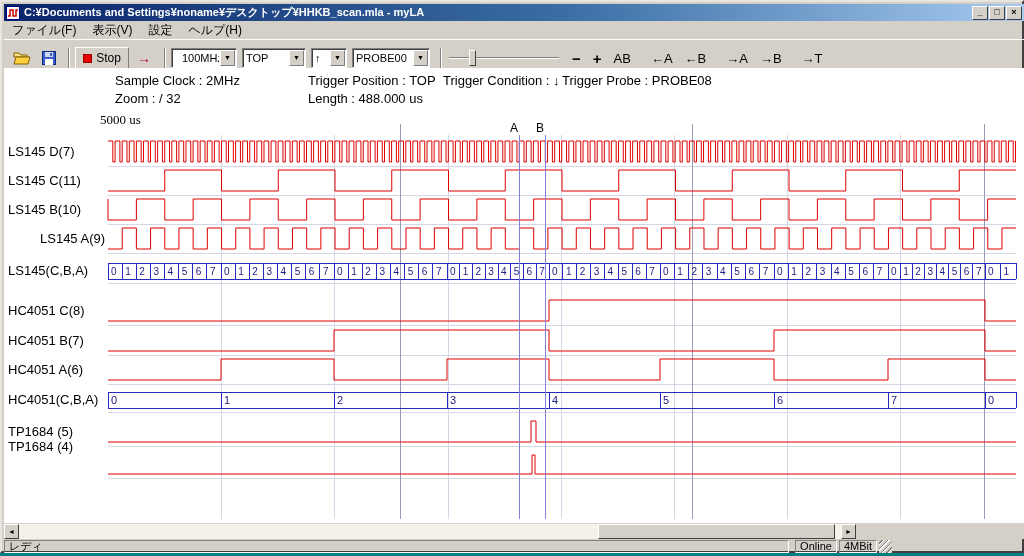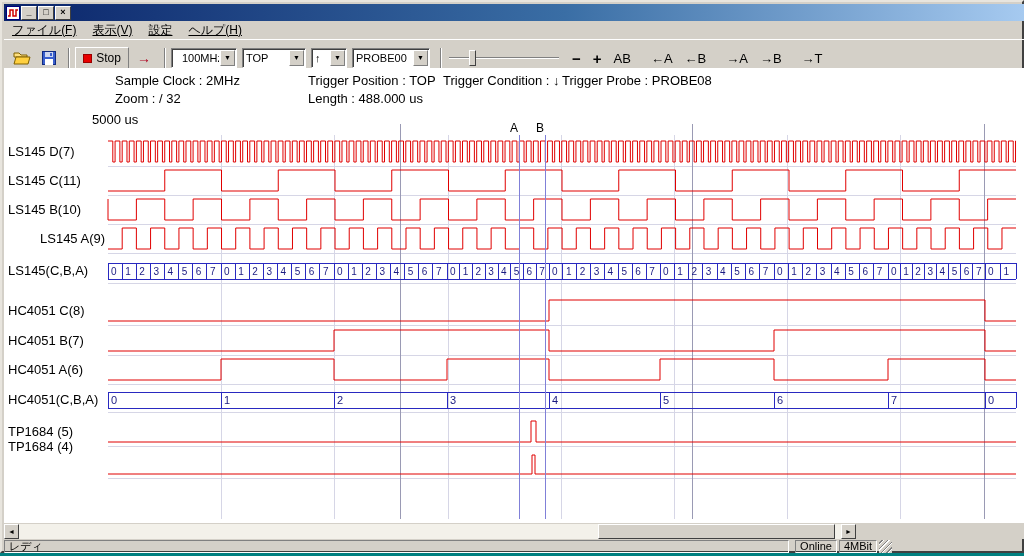--- a/index.html
+++ b/index.html
@@ -12,21 +12,21 @@
   .titlebar{position:absolute;left:2px;top:2px;width:1020px;height:17px;
             background:linear-gradient(90deg,#0a246a,#3a6ea5 55%,#a6caf0);
             display:flex;align-items:center;padding:0 2px;}
   .title-text{color:#fff;font-size:11px;font-weight:bold;margin-left:4px;white-space:nowrap;
               overflow:hidden;flex:1;}
   .win-btn{width:16px;height:14px;background:#d4d0c8;border:1px solid;
            border-color:#ffffff #404040 #404040 #ffffff;font-size:9px;line-height:11px;
            text-align:center;font-weight:bold;margin-left:1px;color:#000;}
   
   .menubar{position:absolute;left:2px;top:19px;width:1020px;height:18px;display:flex;
-           align-items:center;font-size:12px;text-decoration:underline;}
+           align-items:center;font-size:12px;}
   .menu-item{padding:2px 8px;}
   
   .toolbar{position:absolute;left:2px;top:37px;width:1020px;height:39px;display:flex;
            align-items:center;padding-left:5px;border-bottom:1px solid #808080;
            box-shadow:inset 0 1px 0 #ffffff;}
   .tbtn{background:#d4d0c8;border:1px solid #d4d0c8;height:22px;display:flex;
         align-items:center;justify-content:center;margin-right:2px;}
   .tbtn.icon{width:25px;}
   .tsep{width:2px;height:20px;border-left:1px solid #808080;border-right:1px solid #fff;
         margin:0 5px;}
@@ -73,20 +73,21 @@
 </head>
 <body>
 
 <div class="window">
 
   <div class="titlebar">
     <svg width="14" height="14">
       <rect x="0.5" y="0.5" width="13" height="13" fill="#ffffff" stroke="#000080"></rect>
       <path d="M2 10 h2 v-6 h3 v6 h3 v-6 h2" stroke="#d00000" fill="none" stroke-width="1.5"></path>
     </svg>
+    <span class="title-text">C:¥Documents and Settings¥noname¥デスクトップ¥HHKB_scan.mla - myLA</span>
     <span class="win-btn">_</span>
     <span class="win-btn">□</span>
     <span class="win-btn">×</span>
   </div>
 
   <div class="menubar">
     <span class="menu-item">ファイル(F)</span>
     <span class="menu-item">表示(V)</span>
     <span class="menu-item">設定</span>
     <span class="menu-item">ヘルプ(H)</span>
@@ -165,21 +166,21 @@
   </div>
 
 </div>
 
 <span class="overlay-text" style="left:115px;top:73px;">Sample Clock : 2MHz</span>
 <span class="overlay-text" style="left:308px;top:73px;">Trigger Position : TOP</span>
 <span class="overlay-text" style="left:443px;top:73px;">Trigger Condition : ↓</span>
 <span class="overlay-text" style="left:562px;top:73px;">Trigger Probe : PROBE08</span>
 <span class="overlay-text" style="left:115px;top:91px;">Zoom : /  32</span>
 <span class="overlay-text" style="left:308px;top:91px;">Length : 488.000 us</span>
-<span class="overlay-text" style="left:92px;top:112px;">5000 us</span>
+<span class="overlay-text" style="left:100px;top:112px;font-family:Liberation Serif, serif;">5000 us</span>
 
 <div id="channel-labels">
     <div class="ch-label" style="top: 143.5px;">LS145 D(7)</div>
     <div class="ch-label" style="top: 172.5px;">LS145 C(11)</div>
     <div class="ch-label" style="top: 201.5px;">LS145 B(10)</div>
     <div class="ch-label" style="top: 230.5px; margin-left: 32px;">LS145 A(9)</div>
     <div class="ch-label" style="top: 263px;">LS145(C,B,A)</div>
     <div class="ch-label" style="top: 302.5px;">HC4051 C(8)</div>
     <div class="ch-label" style="top: 332.5px;">HC4051 B(7)</div>
     <div class="ch-label" style="top: 361.5px;">HC4051 A(6)</div>

